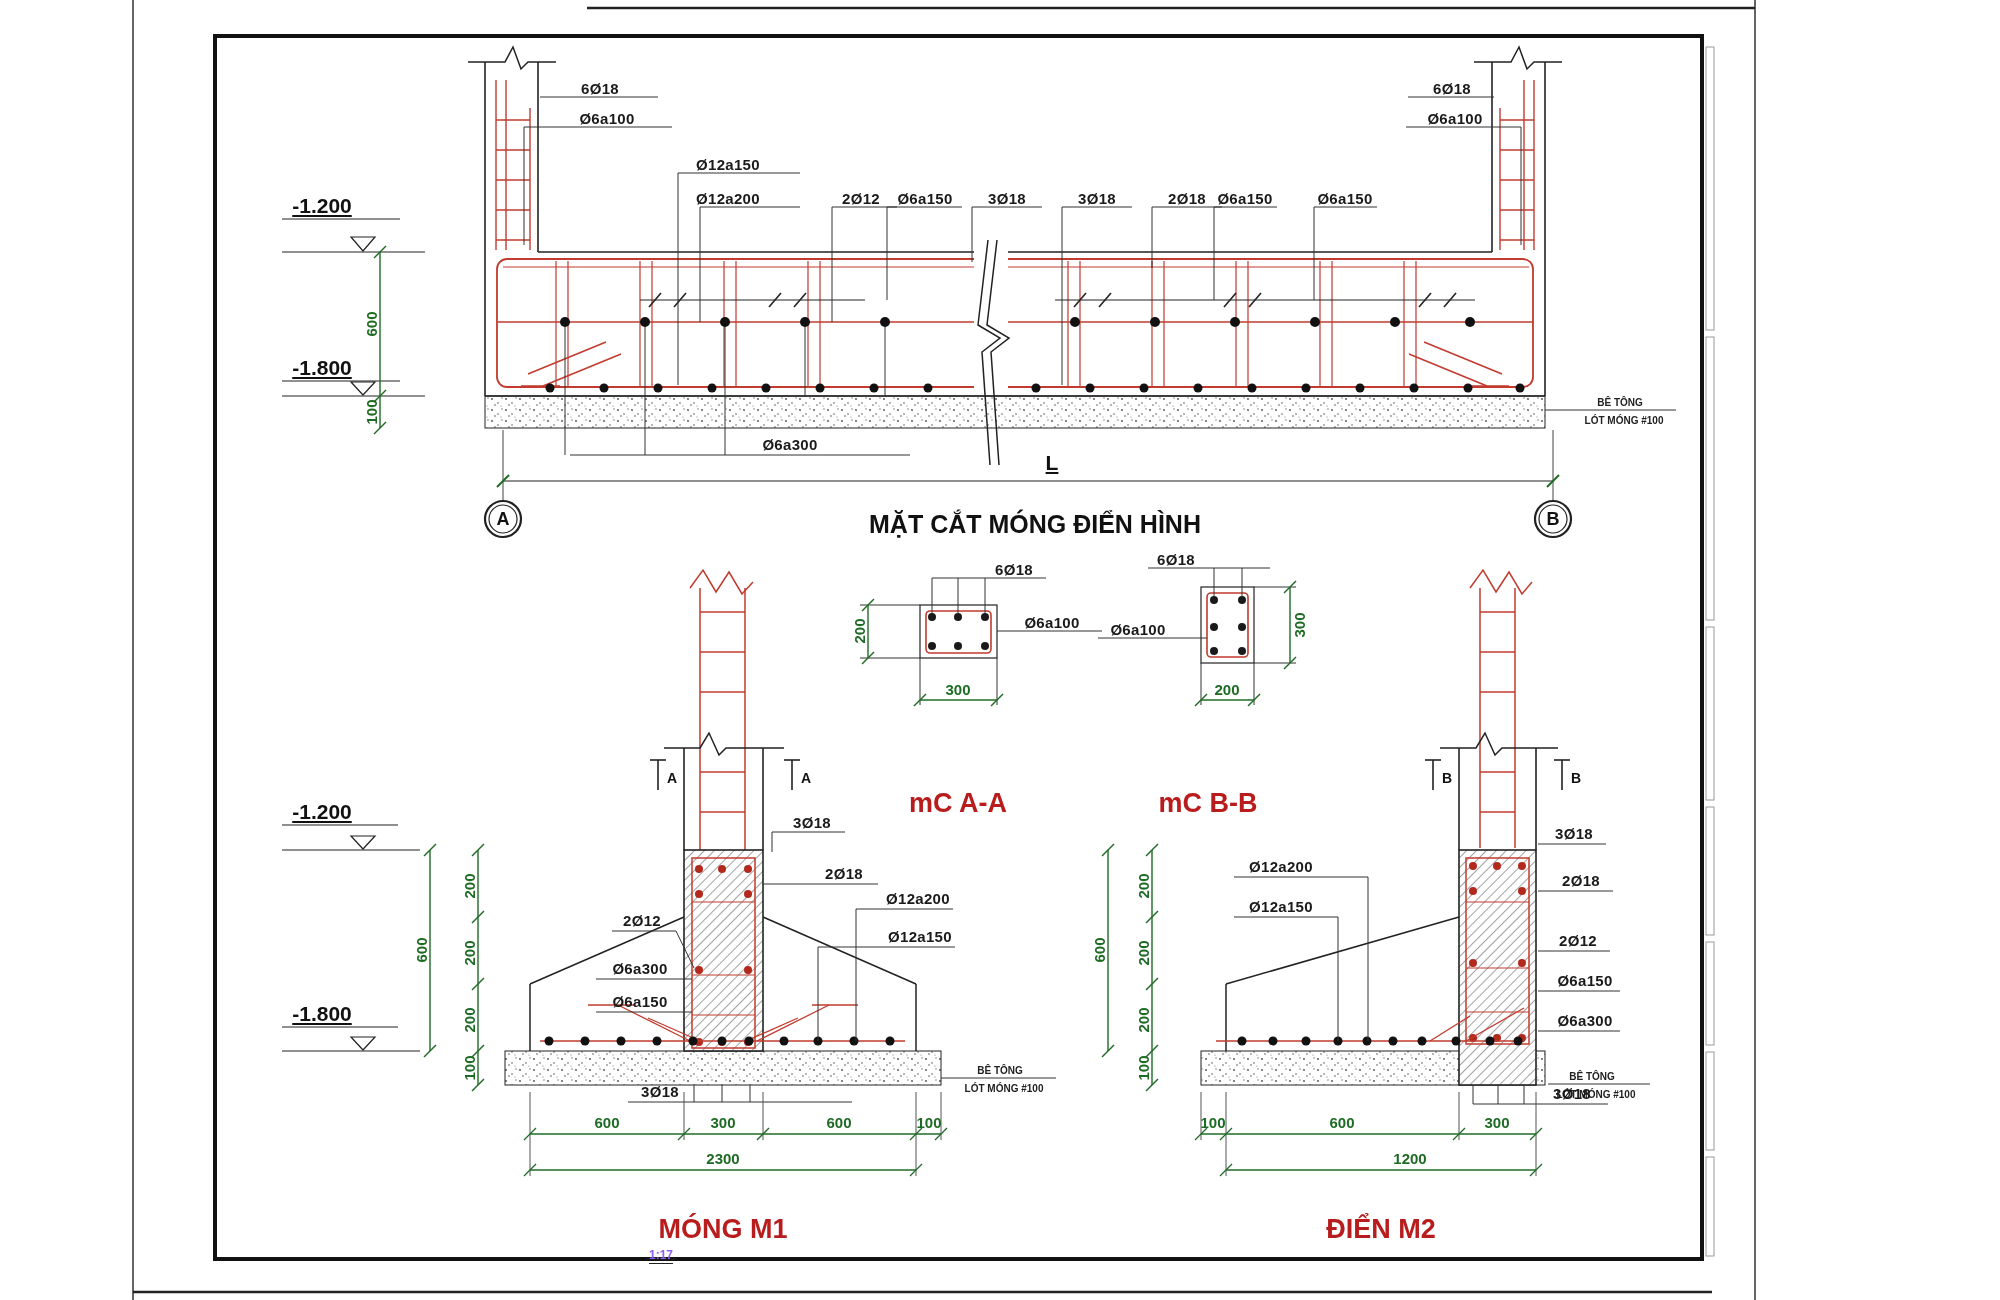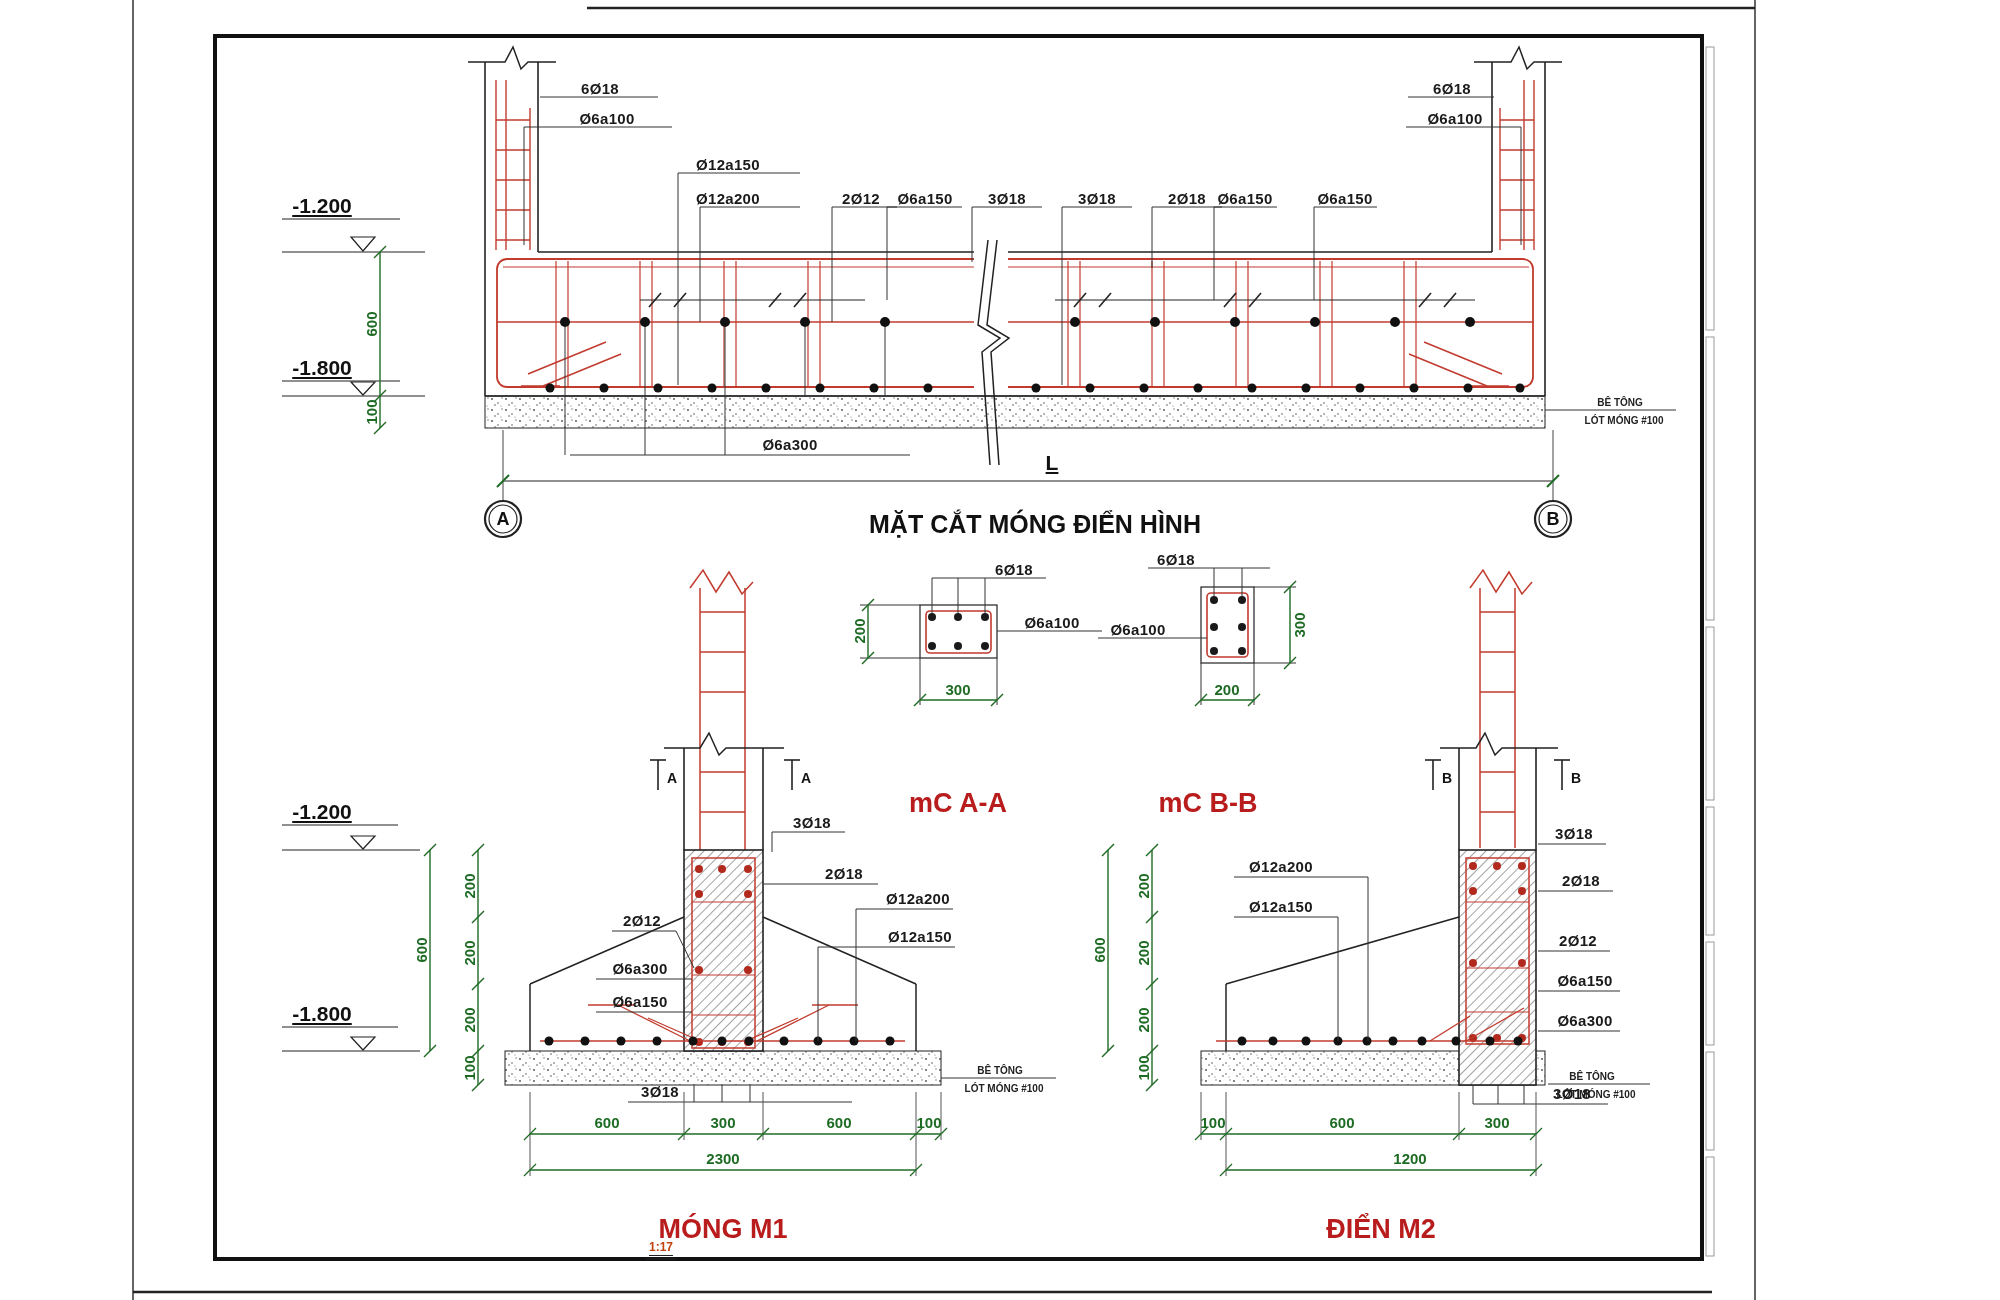--- a/index.html
+++ b/index.html
@@ -8,21 +8,21 @@
   #linework{position:absolute;left:0;top:0;}
   .t{position:absolute;transform:translate(-50%,-50%);white-space:nowrap;z-index:5;}
   .lbl{font:bold 15px "Liberation Sans",sans-serif;color:#1a1a1a;letter-spacing:.3px;}
   .lvl{font:bold 21px "Liberation Sans",sans-serif;color:#111;text-decoration:underline;}
   .dim{font:bold 15px "Liberation Sans",sans-serif;color:#1e6b24;}
   .vdim{transform:translate(-50%,-50%) rotate(-90deg);}
   .small{font:bold 10px "Liberation Sans",sans-serif;color:#222;}
   .sec-title{font:bold 27px "Liberation Sans",sans-serif;color:#b91c1c;margin-top:24px;}
   .top-title{font:bold 25px "Liberation Sans",sans-serif;color:#111;}
   .main-title{font:bold 37px "Liberation Sans",sans-serif;color:#111;}
-  .scale-note{font:bold 12px "Liberation Sans",sans-serif;color:#c2410c;border-bottom:1px solid #222;padding-bottom:1px;}
+  .scale-note{font:bold 12px "Liberation Sans",sans-serif;color:#8b5cf6;border-bottom:1px solid #222;padding-bottom:1px;margin-top:8px;}
   .grid-letter{font:bold 18px "Liberation Sans",sans-serif;color:#111;}
   .cut-letter{font:bold 14px "Liberation Sans",sans-serif;color:#111;}
 </style>
 </head>
 <body>
 
 <div id="canvas">
 
 <svg id="linework" width="2000" height="1300">
   <defs>

